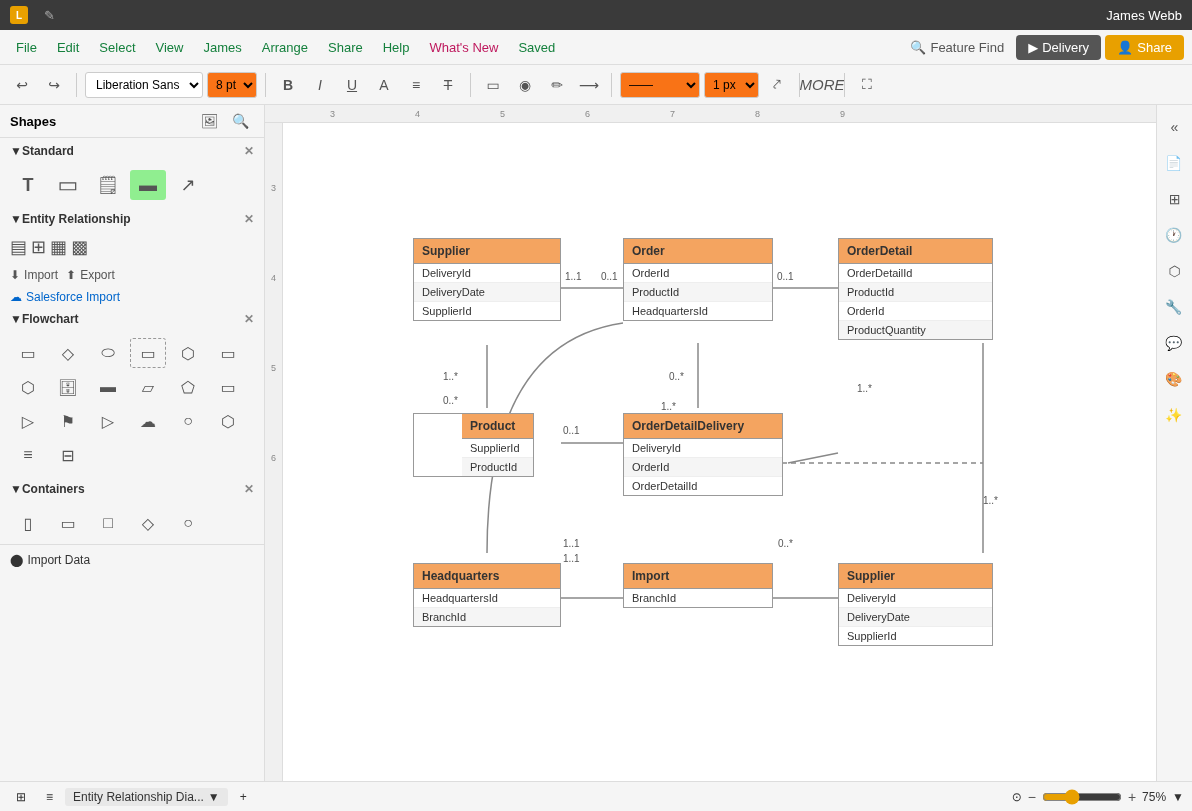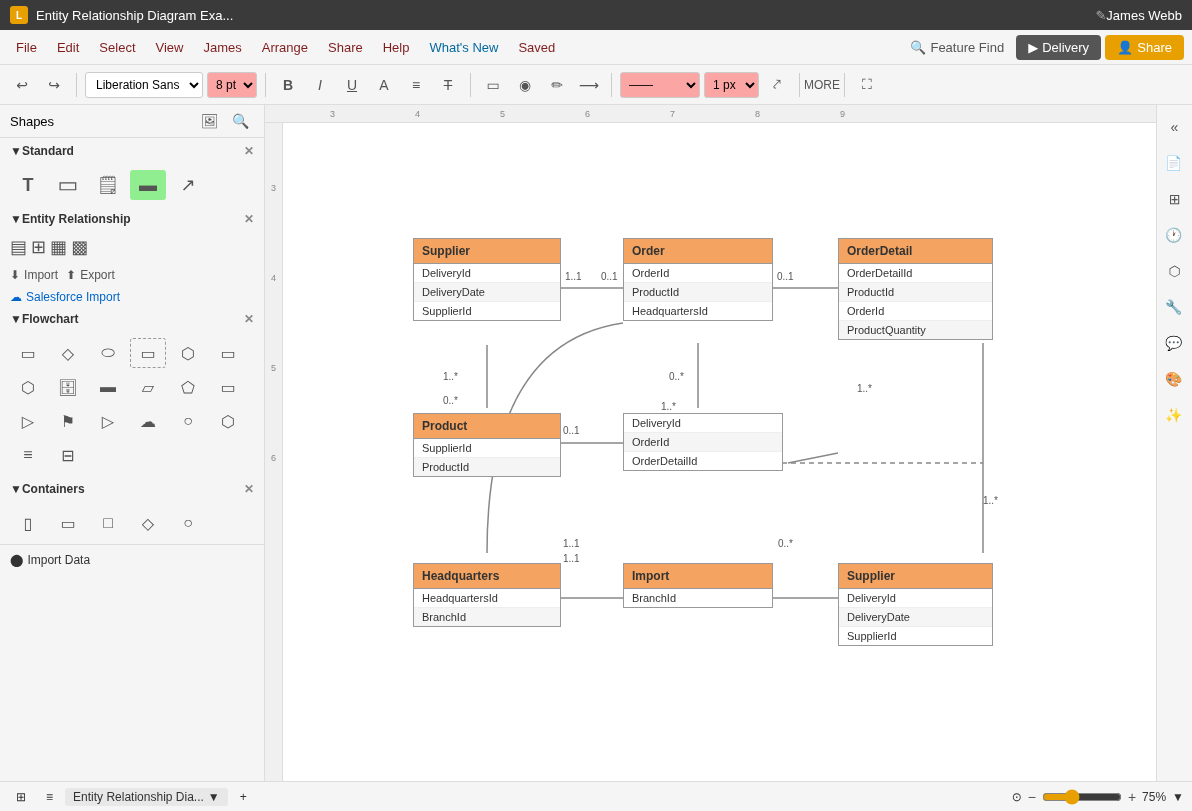--- a/index.html
+++ b/index.html
@@ -35,23 +35,23 @@
       align-items: center;
       padding: 0 8px;
       border-bottom: 1px solid #ddd;
       gap: 4px;
     }
     .menu-item {
       padding: 4px 8px;
       cursor: pointer;
       border-radius: 3px;
       font-size: 13px;
-      color: #7f1d1d;
-    }
-    .menu-item.active { color: #0369a1; }
+      color: #15803d;
+    }
+    .menu-item.active { color: #be185d; }
     .menu-spacer { flex: 1; }
     .btn-present {
       background: #555;
       color: #fff;
       border: none;
       padding: 5px 12px;
       border-radius: 4px;
       cursor: pointer;
       font-size: 13px;
       display: flex; align-items: center; gap: 4px;
@@ -101,21 +101,21 @@
       font-size: 12px;
       background: #fff;
       height: 26px;
       cursor: pointer;
     }
     .font-size-select {
       border: 1px solid #ccc;
       border-radius: 3px;
       padding: 2px 4px;
       font-size: 12px;
-      background: #fca5a5;
+      background: #f97316;
       height: 26px;
       width: 50px;
       cursor: pointer;
     }
 
     
     #main {
       display: flex;
       height: calc(811px - 30px - 35px - 40px - 30px);
     }
@@ -139,21 +139,21 @@
     }
     .sidebar-section-header .section-title { flex: 1; }
     .sidebar-section-header .close-icon { color: #888; cursor: pointer; }
     .shapes-header {
       display: flex;
       align-items: center;
       padding: 6px 10px;
       border-bottom: 1px solid #ddd;
       gap: 6px;
     }
-    .shapes-title { font-weight: normal; font-size: 13px; flex: 1; }
+    .shapes-title { font-weight: bold; font-size: 13px; flex: 1; }
     .shapes-icon-btn {
       cursor: pointer;
       color: #555;
       font-size: 14px;
       padding: 2px 4px;
     }
     .shape-grid {
       display: flex;
       flex-wrap: wrap;
       padding: 6px 10px;
@@ -324,21 +324,20 @@
     }
     .connections-svg .dashed {
       stroke-dasharray: 5,4;
     }
   </style>
 </head>
 <body>
 
 <div id="title-bar">
   <div class="app-icon">L</div>
-  <span class="title">Entity Relationship Diagram Exa...</span>
   <span class="edit-icon">✎</span>
   <span class="user">James Webb</span>
 </div>
 
 <div id="menu-bar">
   <span class="menu-item">File</span>
   <span class="menu-item">Edit</span>
   <span class="menu-item">Select</span>
   <span class="menu-item">View</span>
   <span class="menu-item">James</span>
@@ -388,21 +387,21 @@
   <button class="toolbar-btn">⟶</button>
   <div class="toolbar-separator"></div>
   <select class="font-size-select" style="width:80px;">
     <option>——</option>
   </select>
   <select class="font-size-select" style="width:55px;">
     <option>1 px</option>
   </select>
   <button class="toolbar-btn">⤤</button>
   <div class="toolbar-separator"></div>
-  <button class="toolbar-btn" style="font-size:12px;">MORE</button>
+  <button class="toolbar-btn" style="font-size:15px;font-style:italic;">MORE</button>
   <div class="toolbar-separator"></div>
   <button class="toolbar-btn">⛶</button>
 </div>
 
 <div id="main">
 
   <div id="sidebar">
     <div class="shapes-header">
       <span class="shapes-title">Shapes</span>
       <span class="shapes-icon-btn">🖼</span>
@@ -568,27 +567,28 @@
         </div>
 
         <div class="entity" style="left:555px; top:115px; width:155px;">
           <div class="entity-header">OrderDetail</div>
           <div class="entity-row">OrderDetailId</div>
           <div class="entity-row alt">ProductId</div>
           <div class="entity-row">OrderId</div>
           <div class="entity-row alt">ProductQuantity</div>
         </div>
 
-        <div class="entity" style="left:130px; top:290px; width:148px;">
+        <div class="entity" style="left:130px; top:290px; width:121px;padding-left:48px;">
           <div class="entity-header">Product</div>
           <div class="entity-row">SupplierId</div>
           <div class="entity-row alt">ProductId</div>
         </div>
 
         <div class="entity" style="left:340px; top:290px; width:160px;">
+          <div class="entity-header">OrderDetailDelivery</div>
           <div class="entity-row">DeliveryId</div>
           <div class="entity-row alt">OrderId</div>
           <div class="entity-row">OrderDetailId</div>
         </div>
 
         <div class="entity" style="left:130px; top:440px; width:148px;">
           <div class="entity-header">Headquarters</div>
           <div class="entity-row">HeadquartersId</div>
           <div class="entity-row alt">BranchId</div>
         </div>

